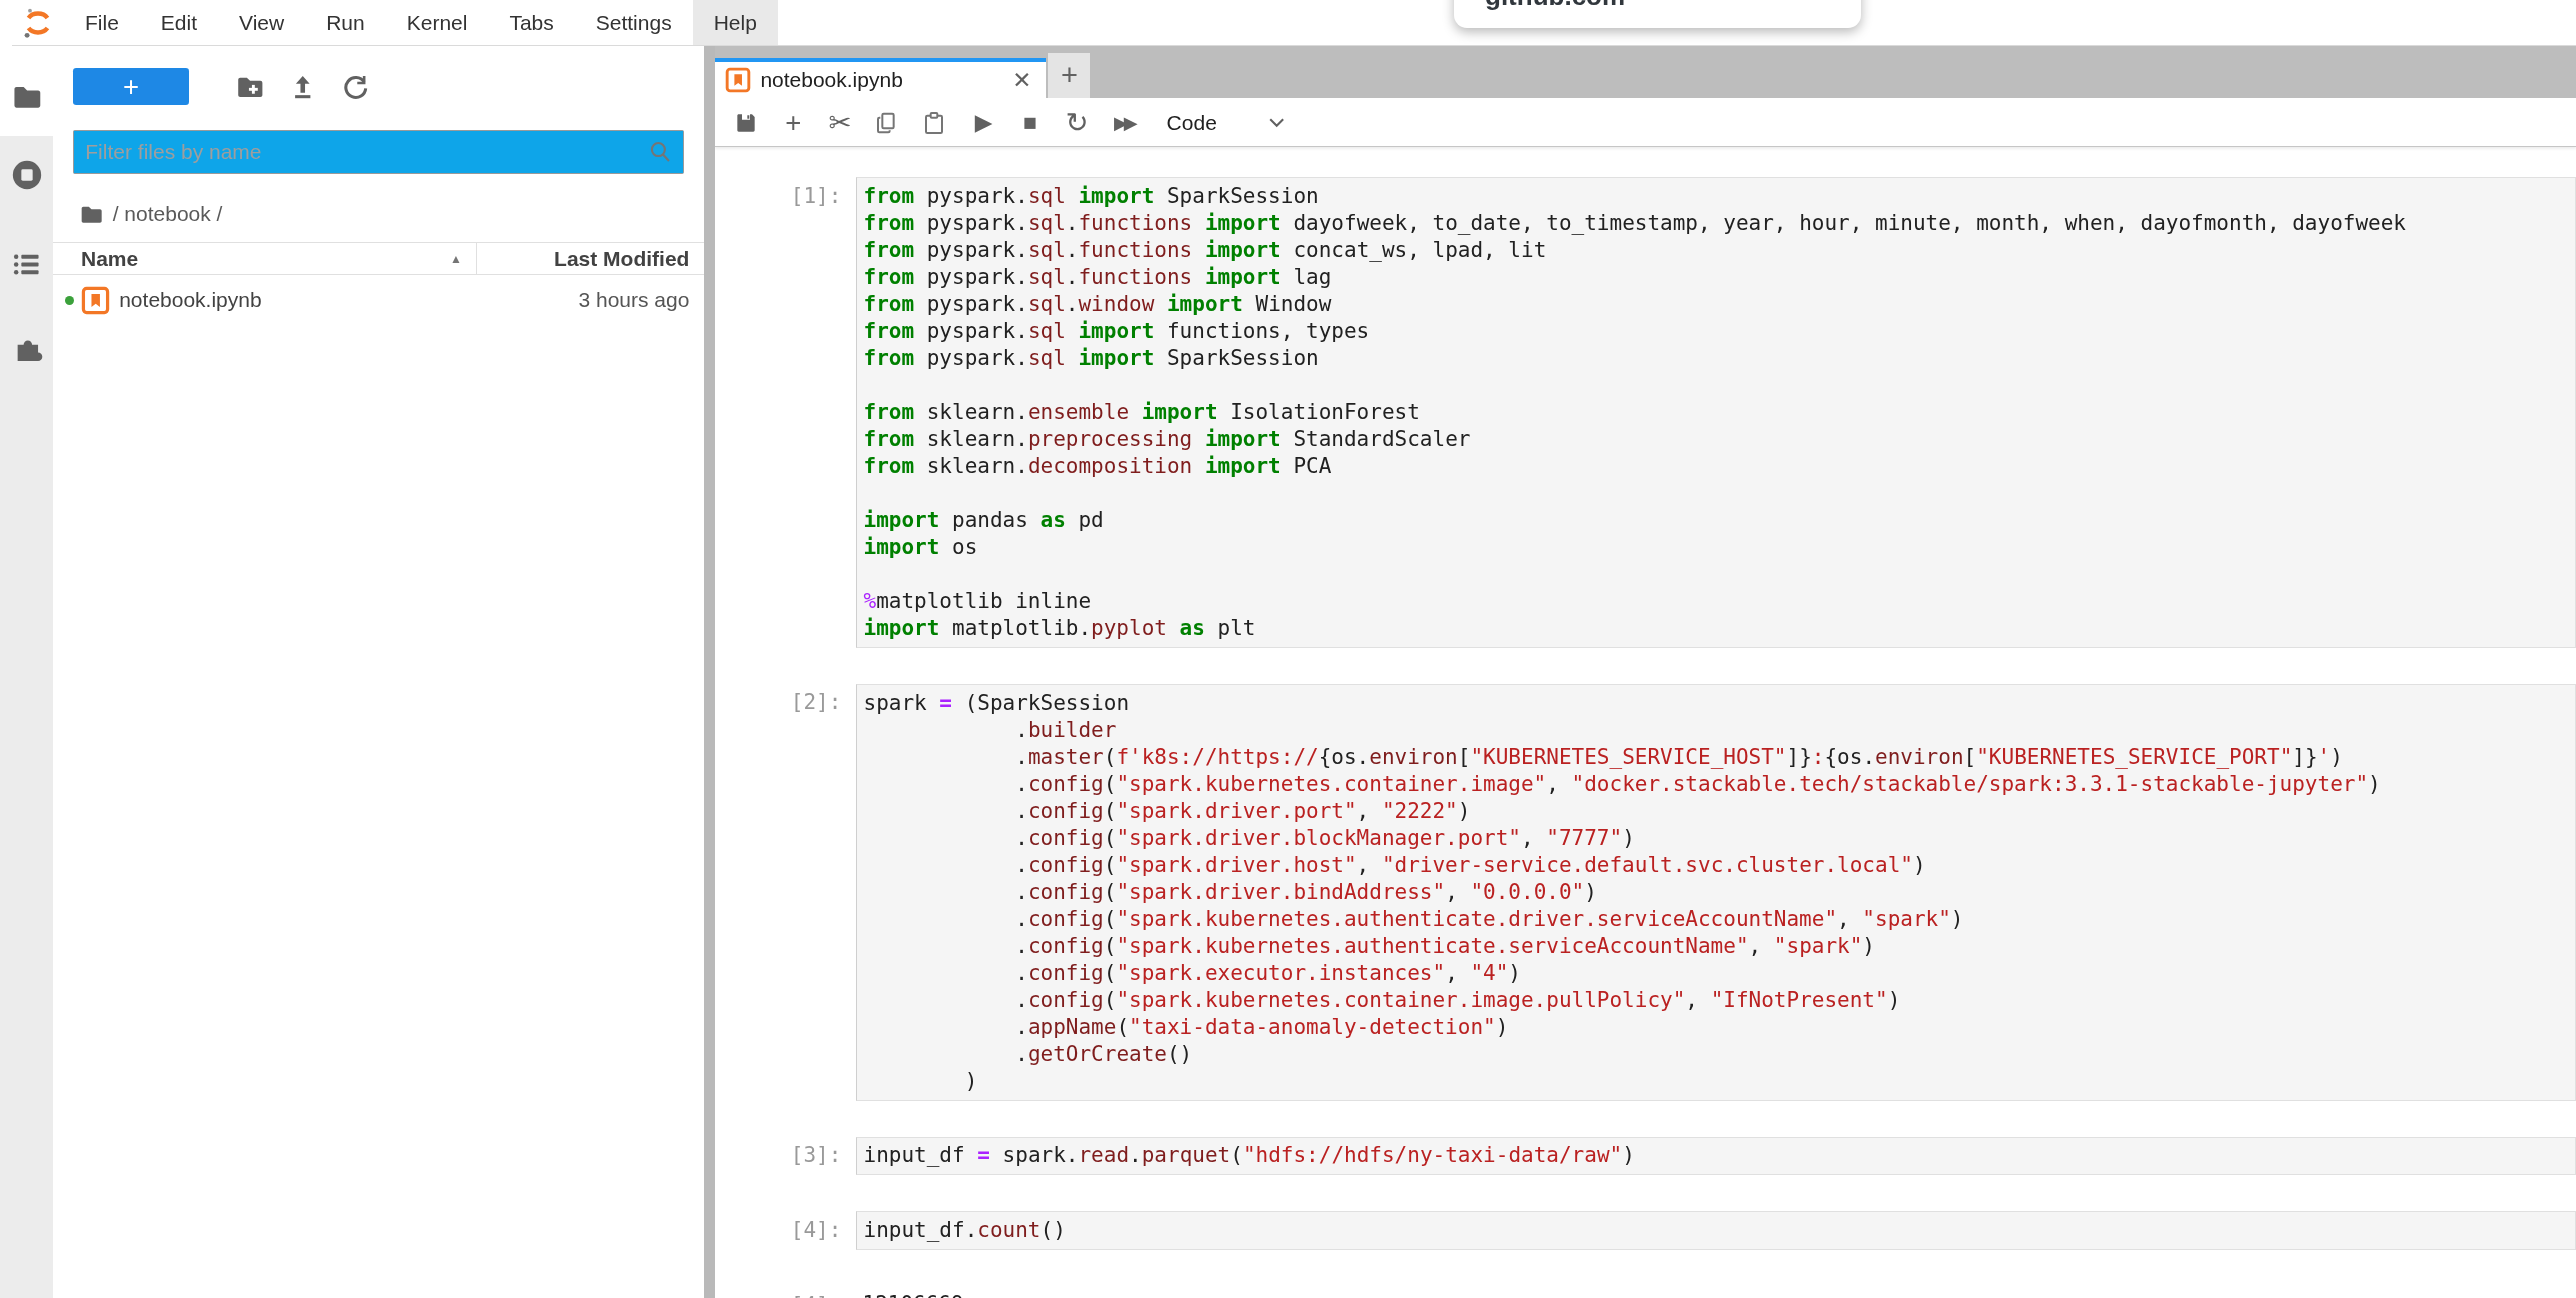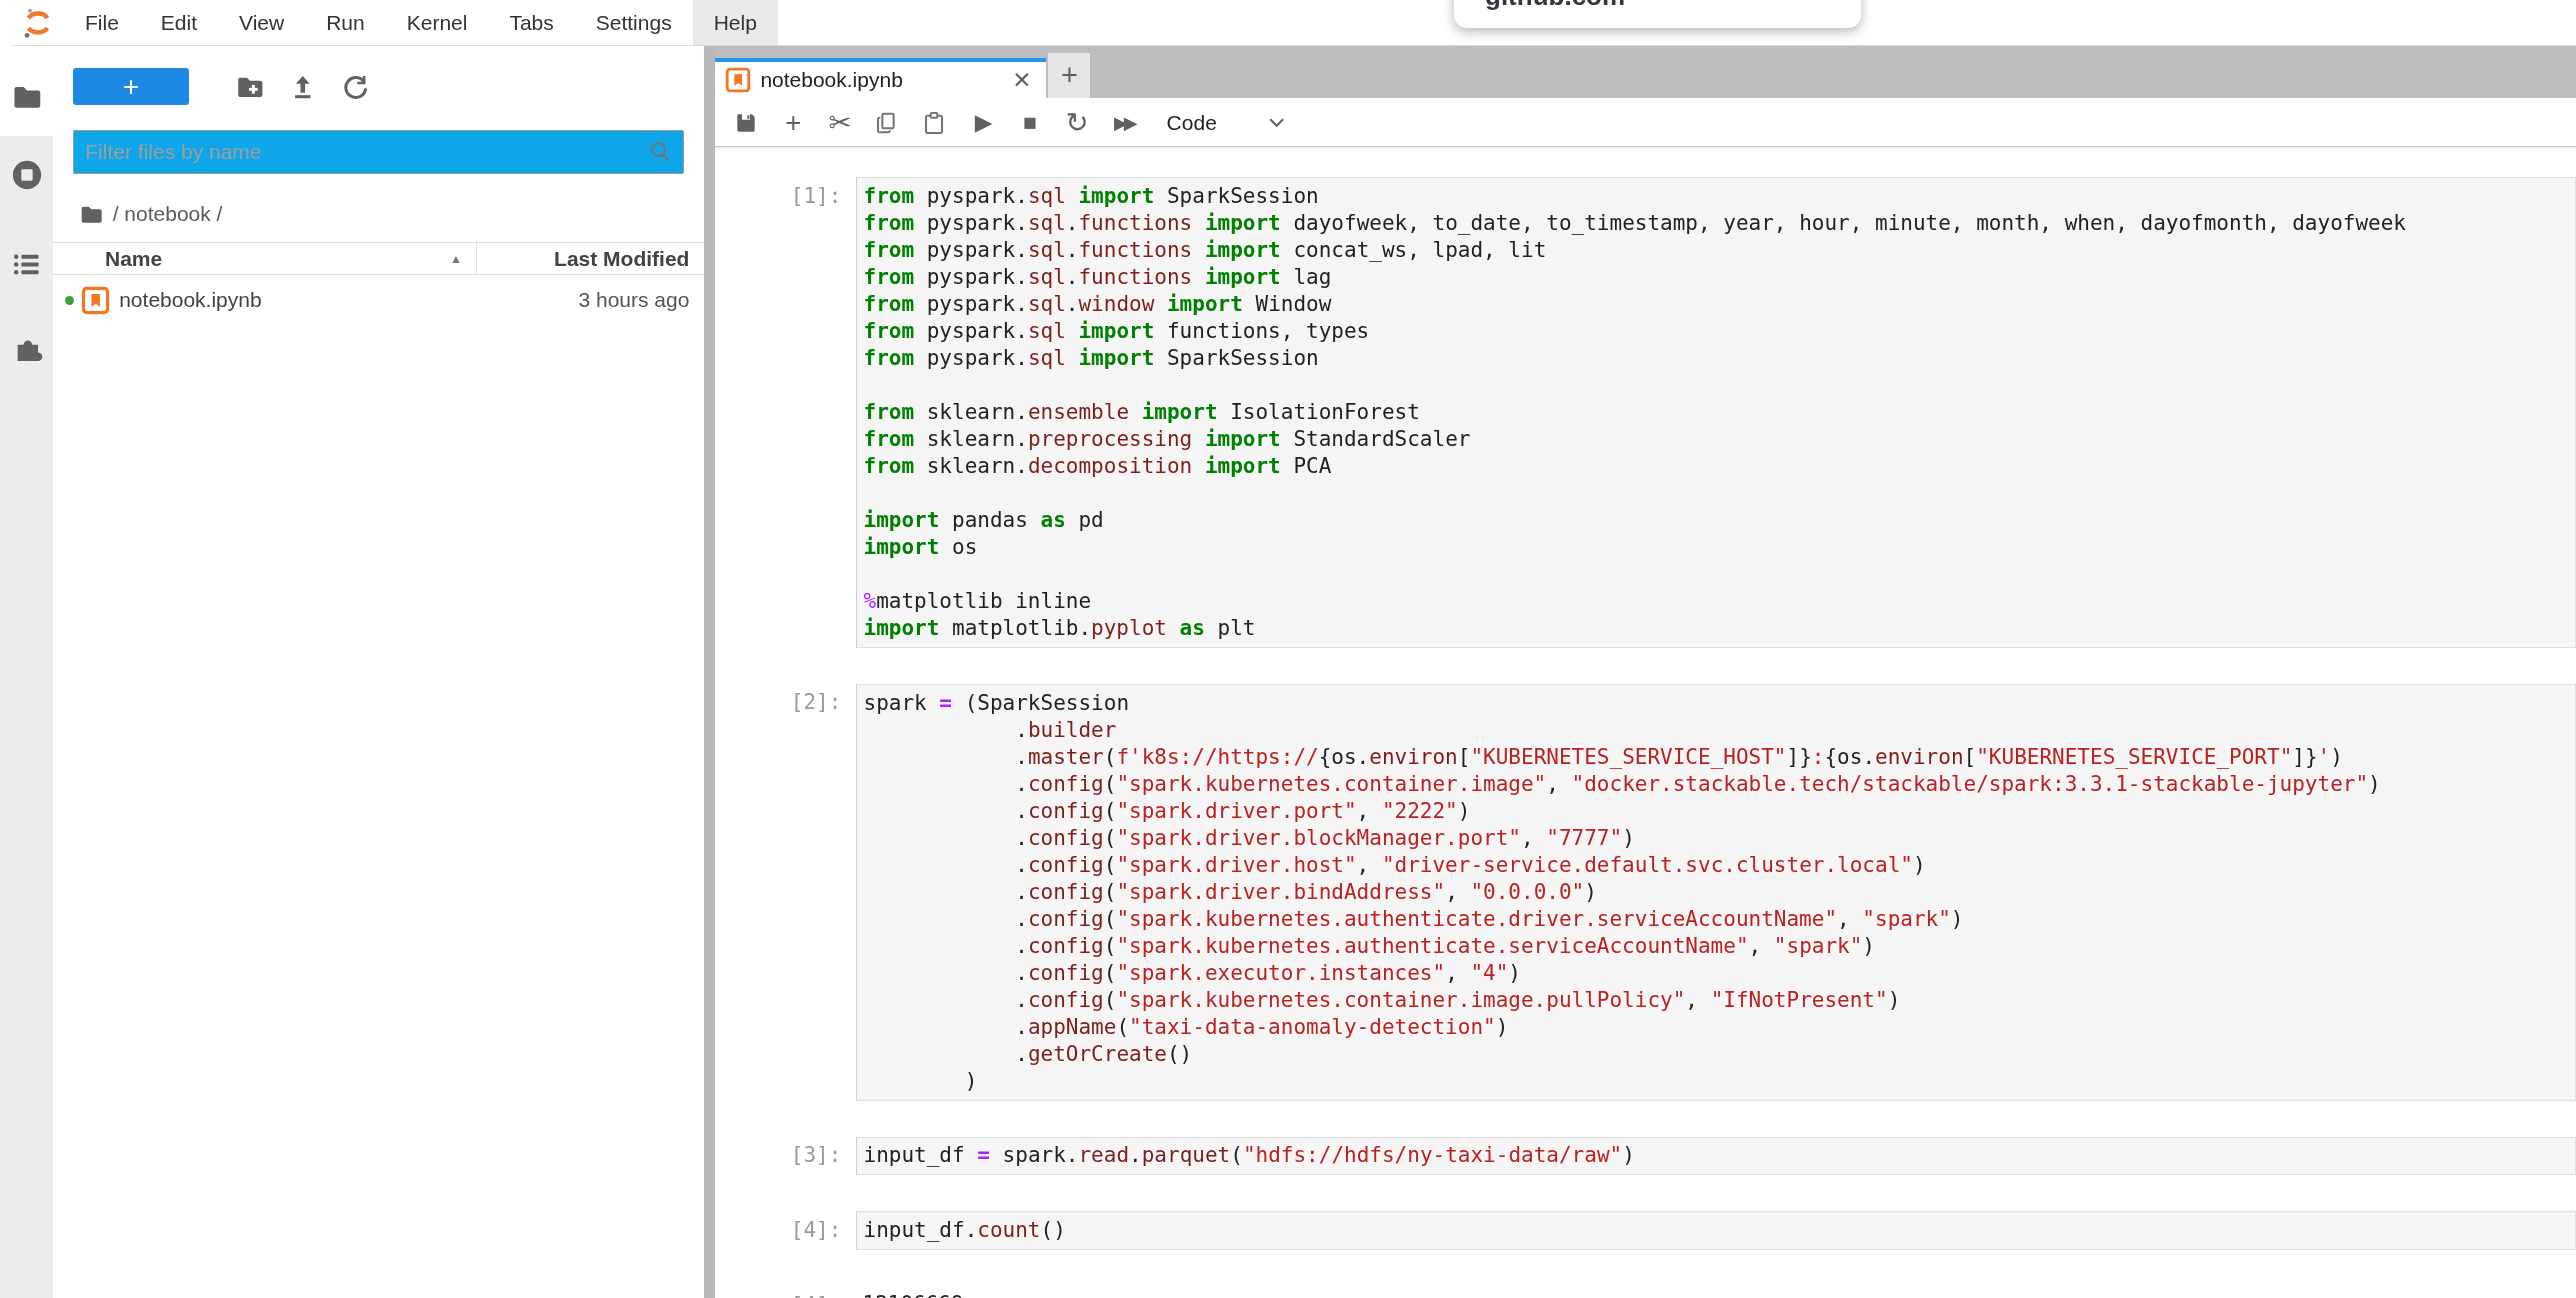--- a/index.html
+++ b/index.html
@@ -32,21 +32,21 @@
   .fp-ic{width:53px;display:flex;justify-content:center;align-items:center;}
   .filterbox{position:relative;margin:19.4px 20px 0 20px;height:42px;border:1.6px solid #9a9a9a;
              border-radius:1.6px;background:#0ea5e9;display:flex;align-items:center;}
   .filterbox input{border:none;outline:none;flex:1;font-size:21px;padding:0 11.3px;color:#424242;
                    font-family:"Liberation Sans",sans-serif;background:transparent;}
   .filterbox input::placeholder{color:#9e9e9e;}
   .filterbox .mag{margin-right:9.7px;display:flex;}
   .breadcrumb{display:flex;align-items:center;margin:28px 0 0 26px;font-size:21px;color:#5a5a5a;}
   .breadcrumb .crumb-txt{margin-left:9.7px;}
   .listhead{display:flex;align-items:center;margin-top:16px;height:31px;
-            border-top:0.8px solid #e0e0e0;border-bottom:0.8px solid #e0e0e0;font-size:21px;color:#424242;padding-left:24px;}
+            border-top:0.8px solid #e0e0e0;border-bottom:0.8px solid #e0e0e0;font-size:21px;color:#424242;}
   .lh-name{flex:1;display:flex;align-items:center;padding-left:28px;font-weight:bold;}
   .lh-sort{margin-left:auto;margin-right:14.6px;font-size:12px;color:#757575;}
   .lh-mod{width:212px;border-left:0.8px solid #e0e0e0;text-align:right;padding-right:14.6px;font-weight:bold;
           height:100%;display:flex;align-items:center;justify-content:flex-end;}
   .filerow{display:flex;align-items:center;height:50px;font-size:21px;color:#424242;}
   .run-dot{width:9px;height:9px;border-radius:50%;background:#3ba13b;margin:0 6.5px 0 12px;}
   .filerow .fname{margin-left:9.7px;flex:1;}
   .filerow .fmod{width:227px;text-align:right;padding-right:14.6px;color:#555;}
 
   

